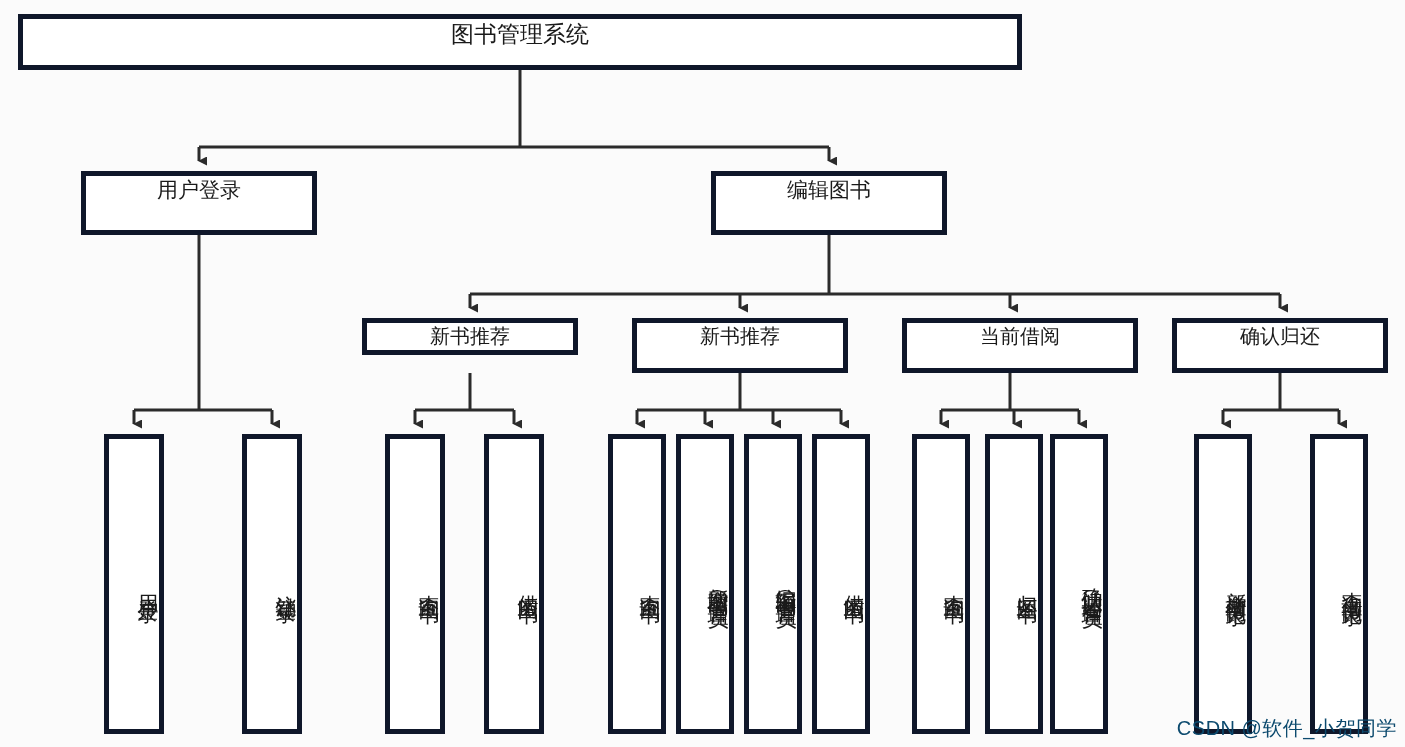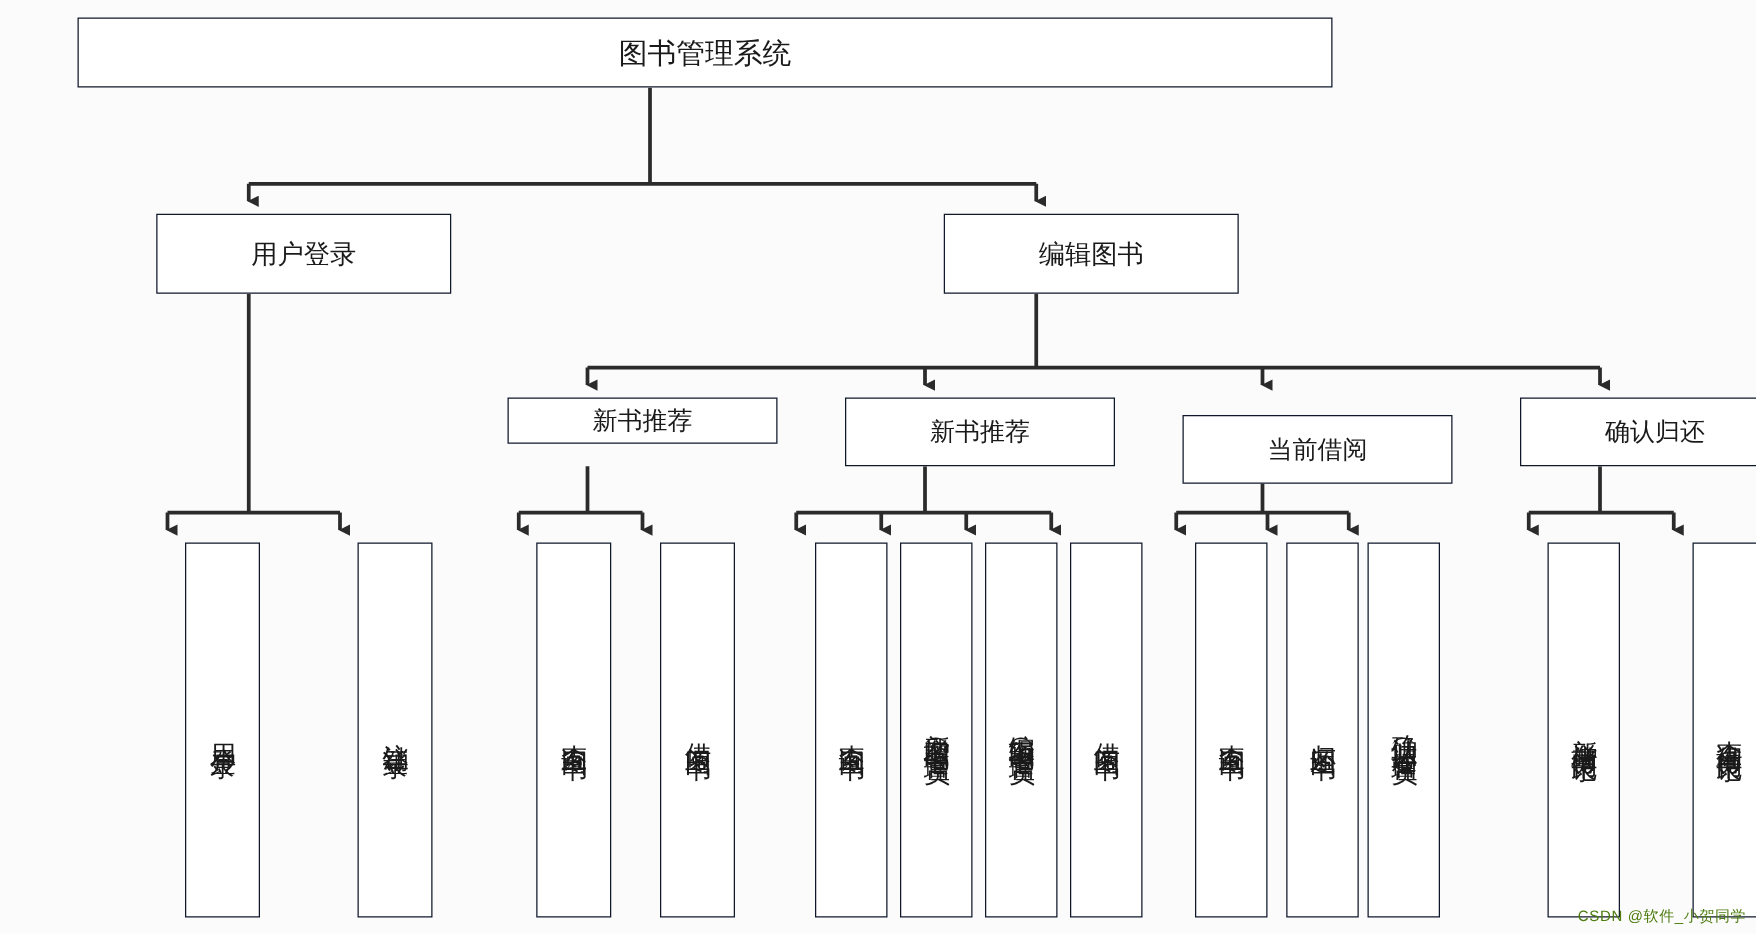--- a/index.html
+++ b/index.html
@@ -23,26 +23,25 @@
     left: 0;
     top: 0;
     width: 1405px;
     height: 747px;
     pointer-events: none;
   }
   .node {
     position: absolute;
     box-sizing: border-box;
     background: #ffffff;
-    border: 1px solid #0f172a;
+    border: 5px solid #0f172a;
     display: flex;
-    align-items: center;
+    align-items: flex-start;
     justify-content: center;
     color: #1a1a1a;
-    margin-left: 44px;
   }
   .node.root {
     font-size: 23px;
   }
   .node.level2 {
     font-size: 21px;
   }
   .node.level3 {
     font-size: 20px;
   }
@@ -56,22 +55,22 @@
     justify-content: center;
   }
   .node .label {
     display: block;
     white-space: nowrap;
   }
   .watermark {
     position: absolute;
     right: 8px;
     bottom: 5px;
-    font-size: 12px;
-    color: #4d7c0f;
+    font-size: 20px;
+    color: #0c4a6e;
     letter-spacing: 0.5px;
     white-space: nowrap;
   }
 </style>
 </head>
 <body>
 
 <div id="canvas">
 
   <svg id="edges" viewBox="0 0 1405 747" xmlns="http://www.w3.org/2000/svg">
@@ -126,21 +125,21 @@
       </div>
       <div class="node level2" style="left: 711px; top: 171px; width: 236px; height: 64px;">
         <span class="label">编辑图书</span>
       </div>
       <div class="node level3" style="left: 362px; top: 318px; width: 216px; height: 37px;">
         <span class="label">新书推荐</span>
       </div>
       <div class="node level3" style="left: 632px; top: 318px; width: 216px; height: 55px;">
         <span class="label">新书推荐</span>
       </div>
-      <div class="node level3" style="left: 902px; top: 332px; width: 216px; height: 55px;">
+      <div class="node level3" style="left: 902px; top: 318px; width: 236px; height: 55px;">
         <span class="label">当前借阅</span>
       </div>
       <div class="node level3" style="left: 1172px; top: 318px; width: 216px; height: 55px;">
         <span class="label">确认归还</span>
       </div>
       <div class="node leaf" style="left: 104px; top: 434px; width: 60px; height: 300px;">
         <span class="label">用户登录</span>
       </div>
       <div class="node leaf" style="left: 242px; top: 434px; width: 60px; height: 300px;">
         <span class="label">注销登录</span>

